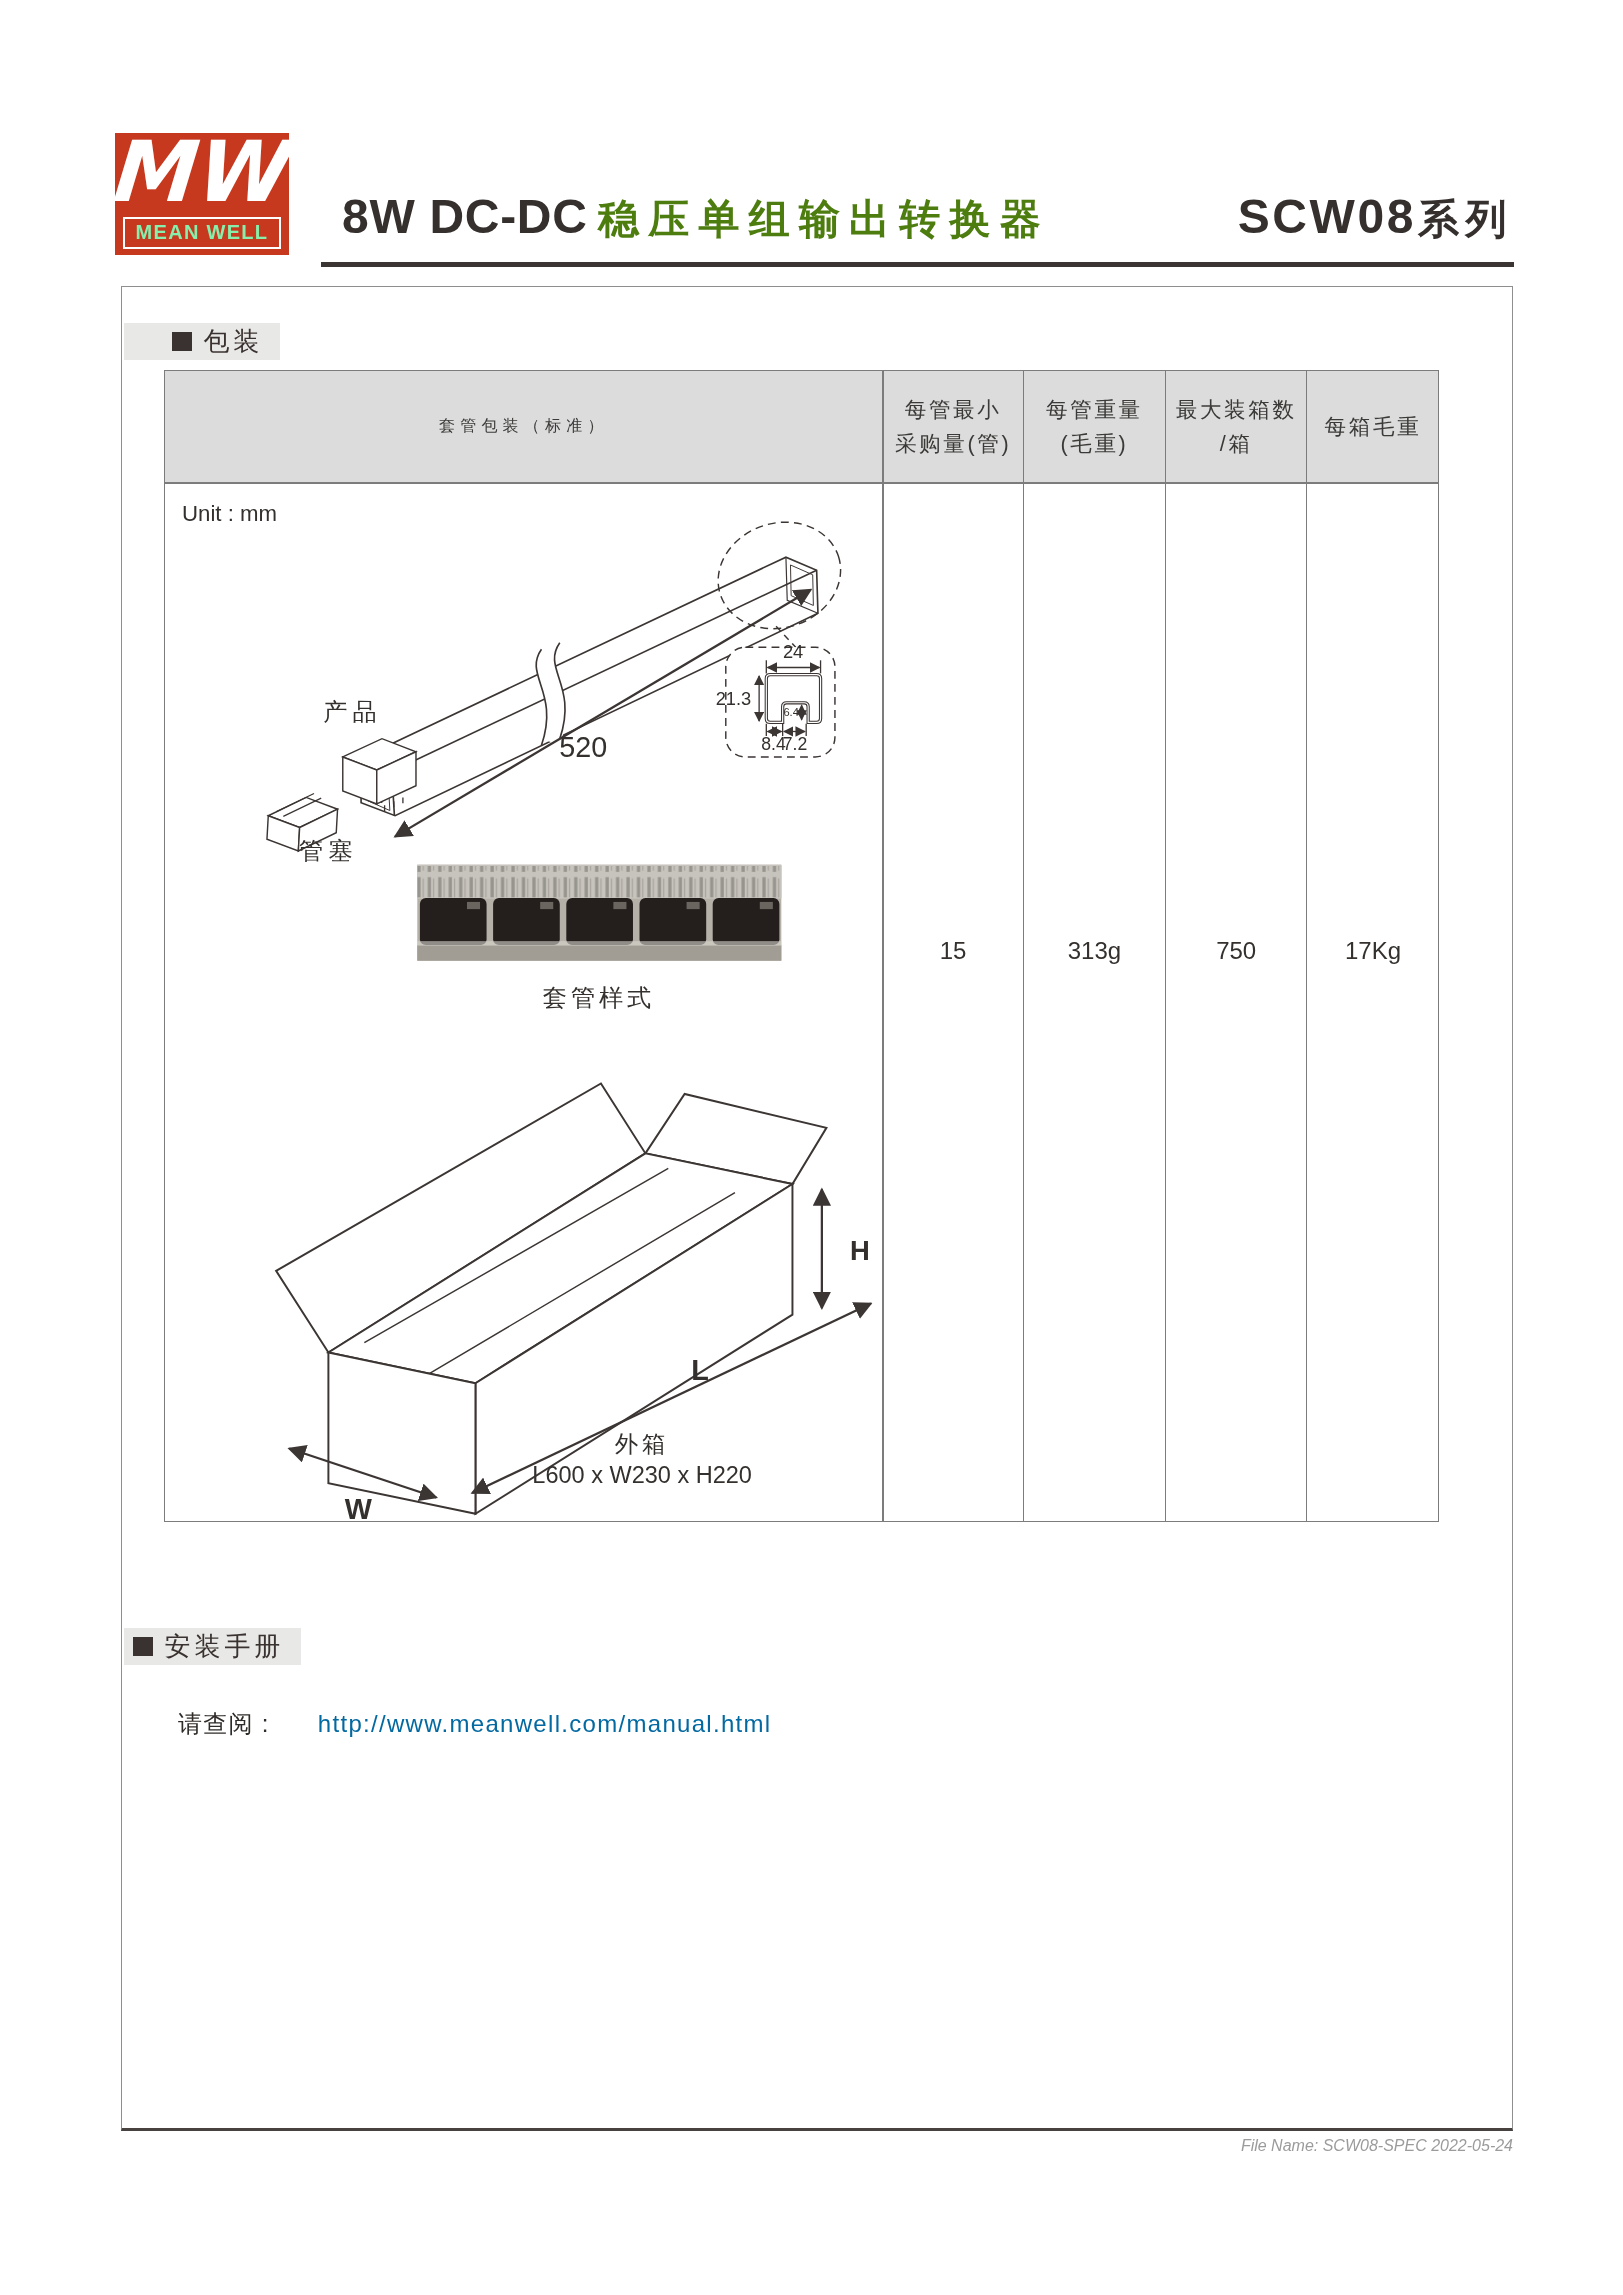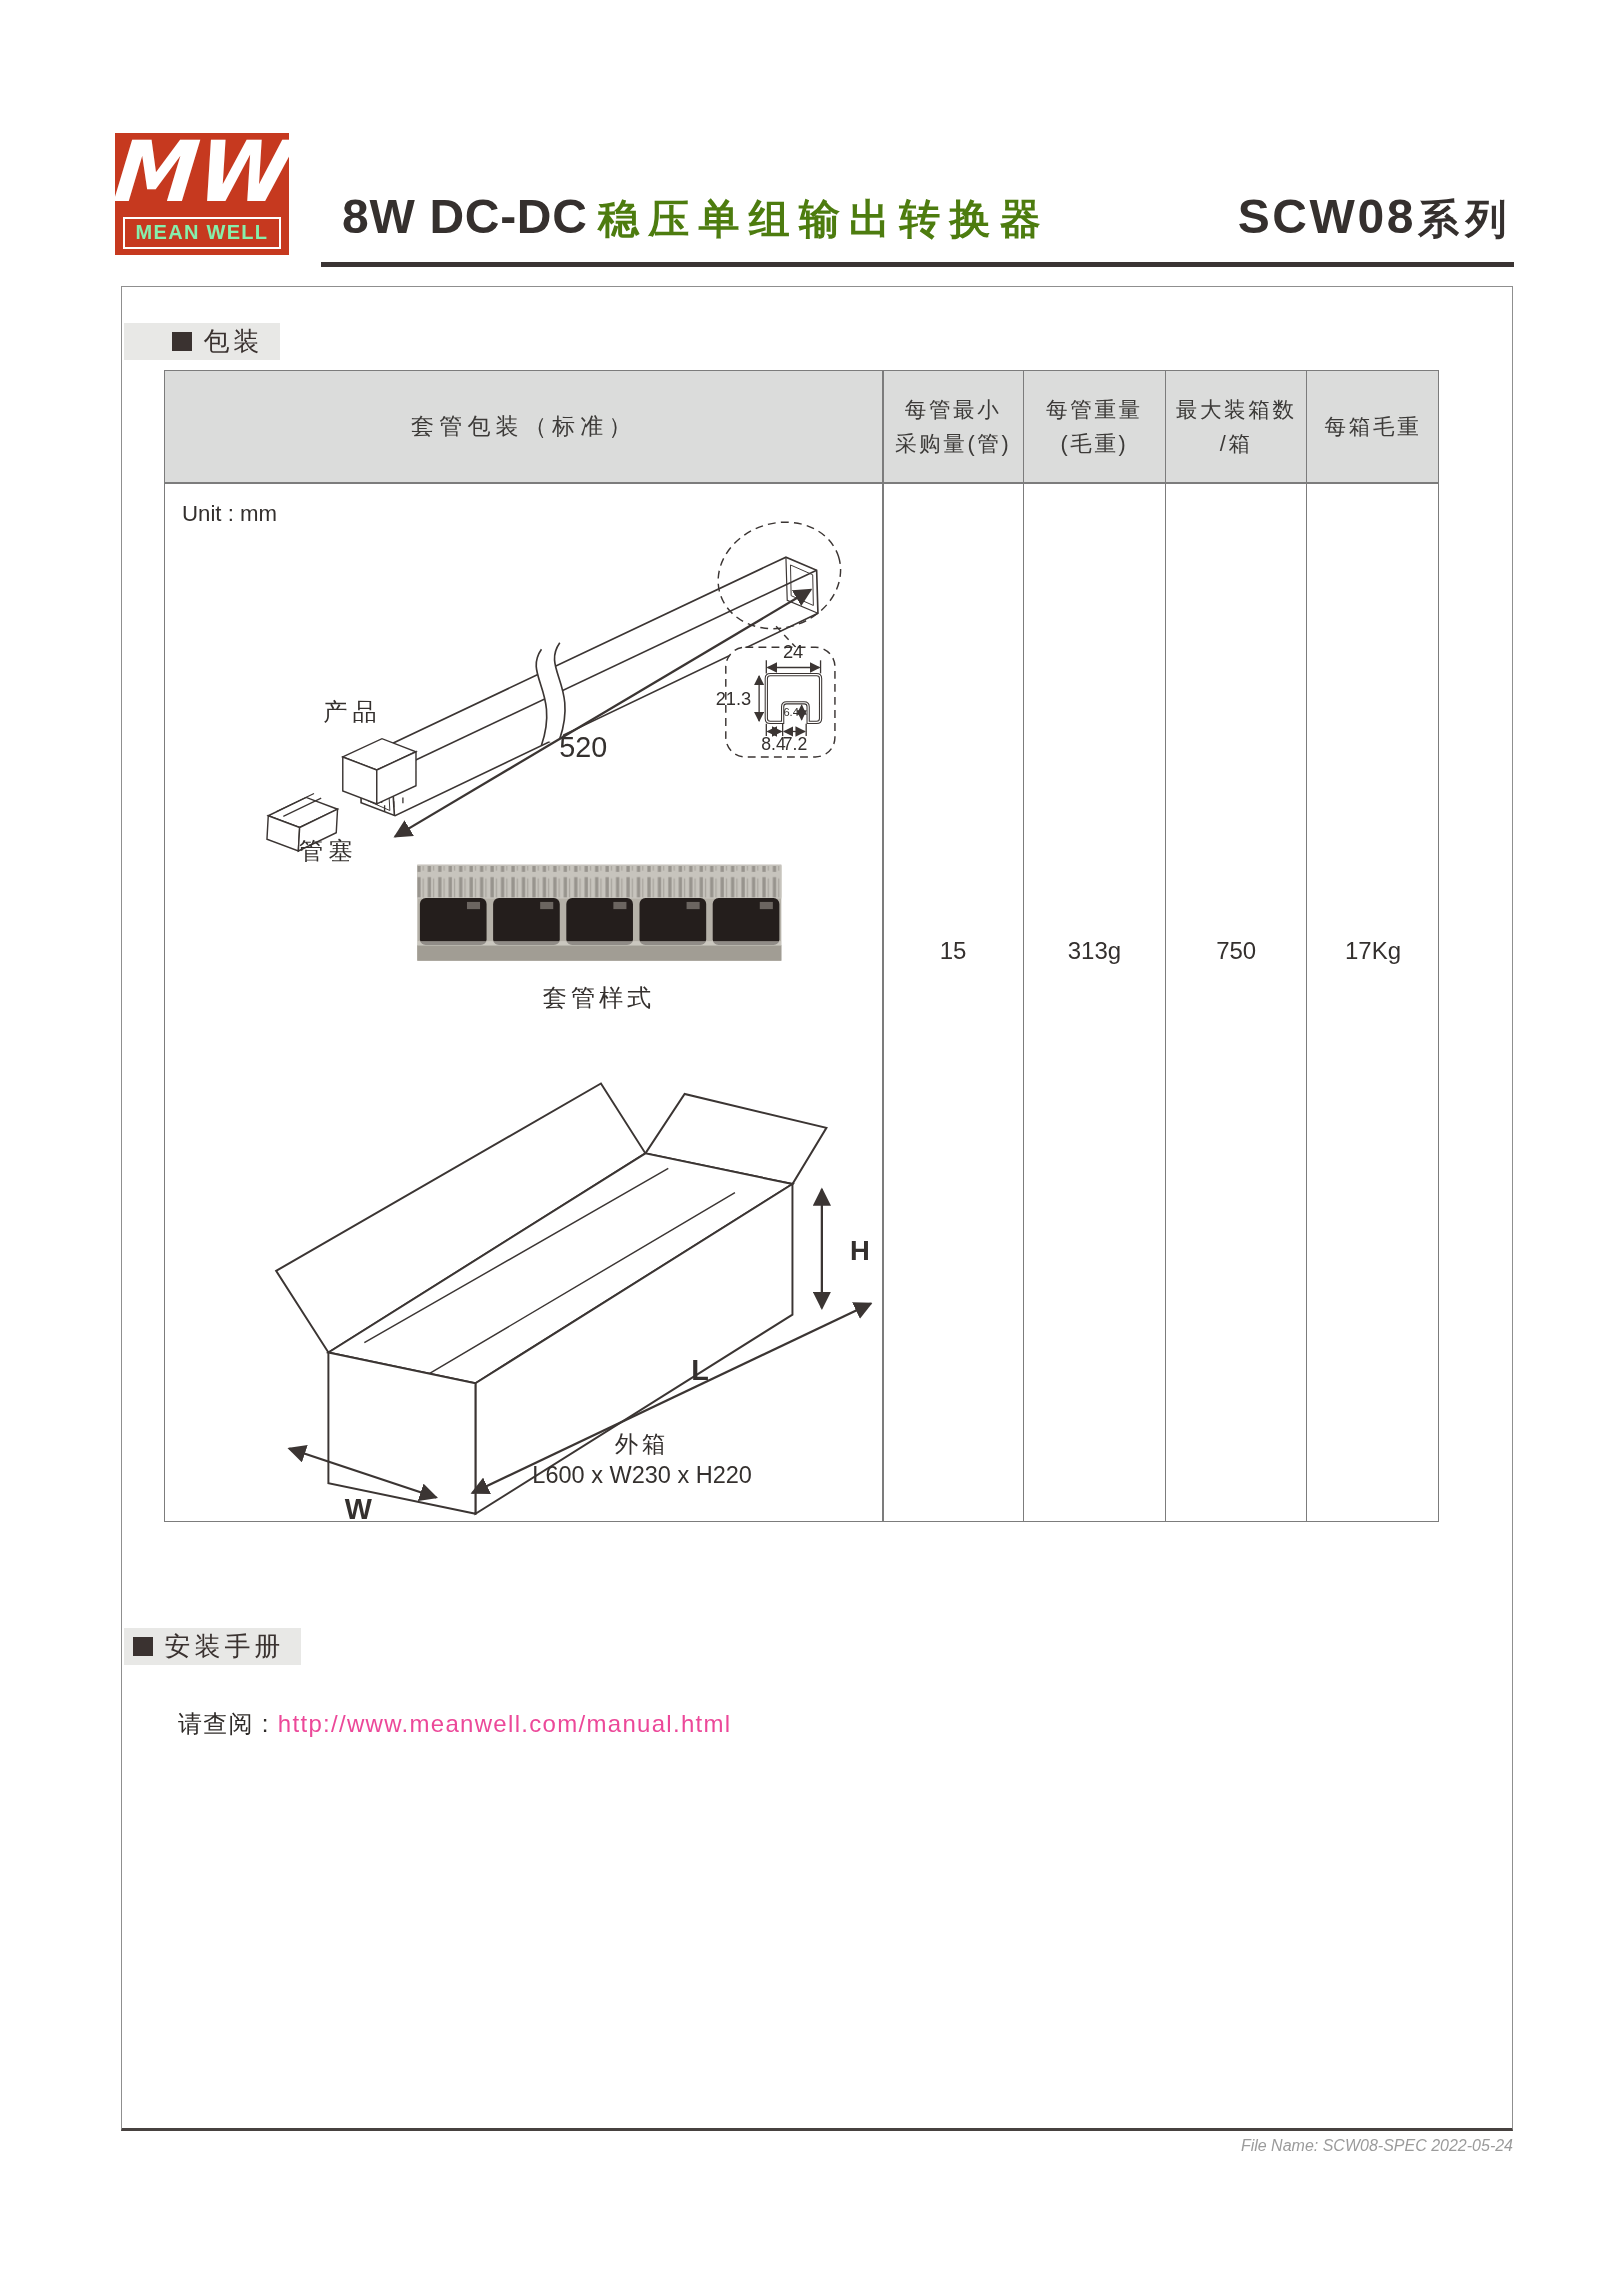--- a/index.html
+++ b/index.html
@@ -31,29 +31,29 @@
                background:#e8e8e6;padding:0 17px 0 9.2px;height:37px;}
   .section-square{width:19.6px;height:19.6px;background:#3a3230;flex:0 0 auto;}
   .section-label{font-size:26px;color:#3a3230;letter-spacing:3.9px;white-space:nowrap;}
 
   
   .pkg-table{position:absolute;left:164px;top:370px;width:1275px;height:1152px;
              display:grid;grid-template-columns:717px 139px 141px 140px 131px;
              grid-template-rows:111px 1037px;gap:1.3px;background:#7c7c7c;padding:1.3px;box-sizing:border-box;}
   .th{background:#dbdcdb;display:flex;flex-direction:column;align-items:center;justify-content:center;
       font-size:21.6px;color:#3c3a38;line-height:1.55;text-align:center;letter-spacing:2.6px;}
-  .th1{font-size:23px;letter-spacing:5.2px;}
+  .th1{font-size:16px;letter-spacing:5.2px;}
   .td{background:#ffffff;position:relative;}
   .td-val{display:flex;align-items:center;justify-content:center;font-size:24px;color:#34302e;}
   .td-val span{position:relative;top:-51px;}
   .diagram-svg{position:absolute;inset:0;width:100%;height:100%;}
 
   
   .manual-note{position:absolute;left:178px;top:1708px;font-size:24px;color:#2f2b29;letter-spacing:1.3px;white-space:nowrap;}
-  .manual-note .url{color:#ec4899;text-decoration:none;}
+  .manual-note .url{color:#0369a1;text-decoration:none;margin-left:40px;}
 
   
   .footer{position:absolute;right:110px;top:2137px;font-size:16px;font-style:italic;color:#9b9b9b;white-space:nowrap;}
 
   svg text{font-family:"Liberation Sans", sans-serif;}
 </style>
 </head>
 <body>
 
 <div class="page">

